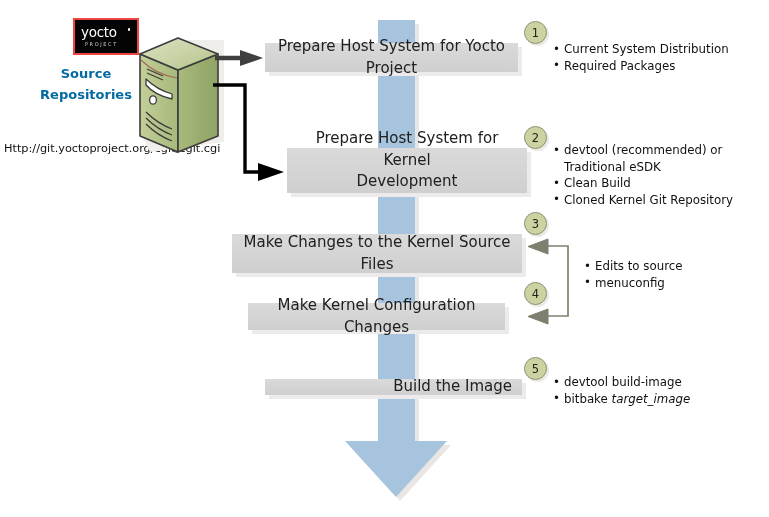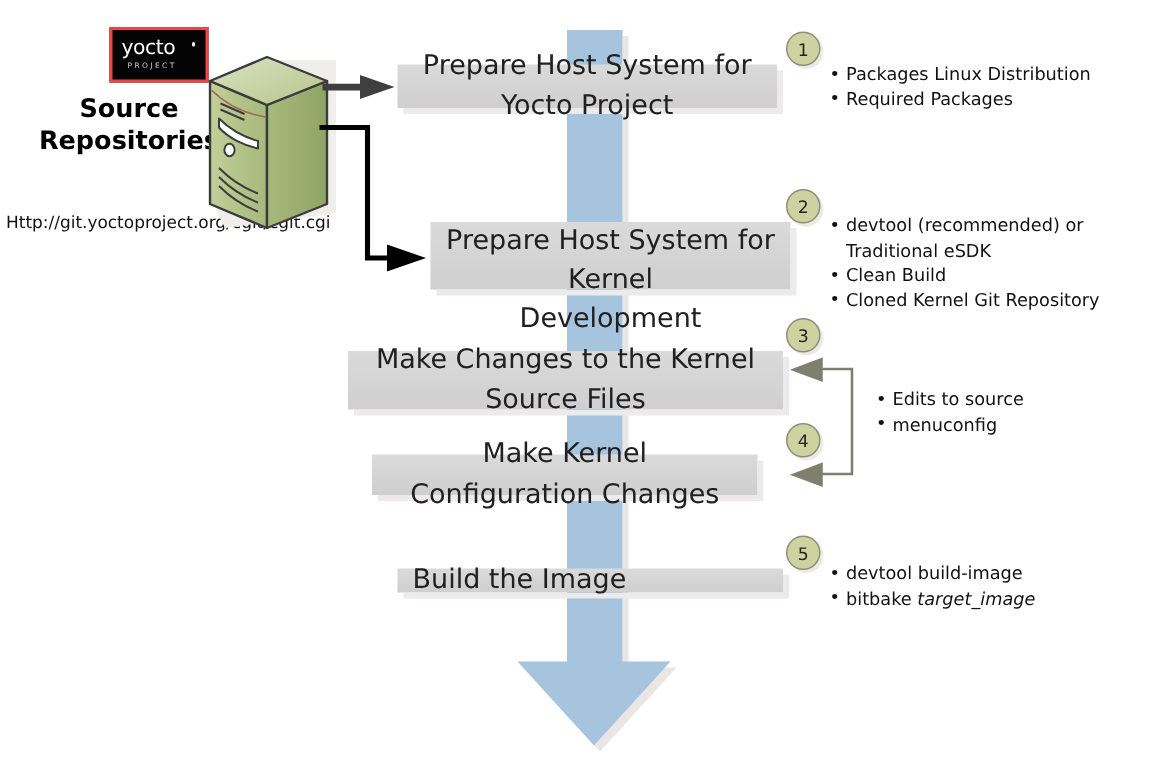--- a/index.html
+++ b/index.html
@@ -58,23 +58,23 @@
   }
 
   
   .pbox {
     position: absolute;
     background: #d4d4d4;
     background: linear-gradient(to bottom, #dadada 0%, #cfcfcf 100%);
     box-shadow: 4px 4px 0 0 #eceaea;
     display: flex;
     align-items: center;
-    justify-content: flex-start;
+    justify-content: flex-end;
     text-align: center;
-    font-size: 18px;
+    font-size: 15px;
     color: #202020;
     line-height: 1.45;
     padding: 0 10px;
     box-sizing: border-box;
   }
 
   
   .step {
     position: absolute;
     width: 23px;
@@ -116,23 +116,23 @@
   .ital { font-style: italic; }
 
   
   .srclabel {
     position: absolute;
     left: 10px;
     top: 63px;
     width: 152px;
     text-align: center;
     font-weight: bold;
-    font-size: 17px;
+    font-size: 13px;
     line-height: 21px;
-    color: #000000;
+    color: #0369a1;
   }
   .urllabel {
     position: absolute;
     left: 4px;
     top: 142px;
     font-size: 11.3px;
     color: #111;
     white-space: nowrap;
   }
 
@@ -237,21 +237,21 @@
     <span>3</span>
   </div>
   <div class="step" style="left:524px; top:282px;">
     <span>4</span>
   </div>
   <div class="step" style="left:524px; top:357px;">
     <span>5</span>
   </div>
 
   <div class="bullets" style="left:553px; top:41px;">
-    <div class="bl">Packages Linux Distribution</div>
+    <div class="bl">Current System Distribution</div>
     <div class="bl">Required Packages</div>
   </div>
 
   <div class="bullets" style="left:553px; top:142px;">
     <div class="bl">devtool (recommended) or</div>
     <div class="cont">Traditional eSDK</div>
     <div class="bl">Clean Build</div>
     <div class="bl">Cloned Kernel Git Repository</div>
   </div>
 

